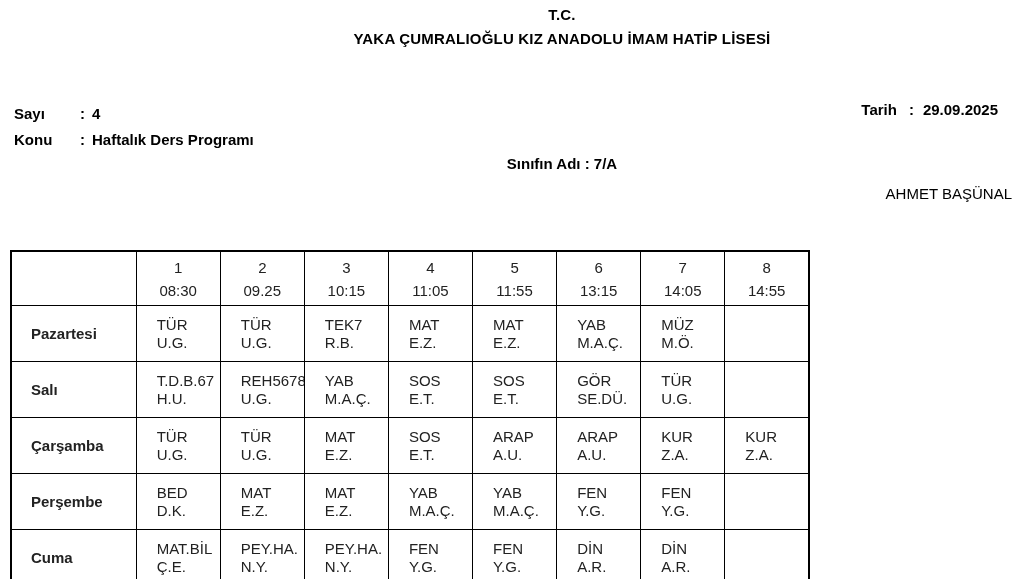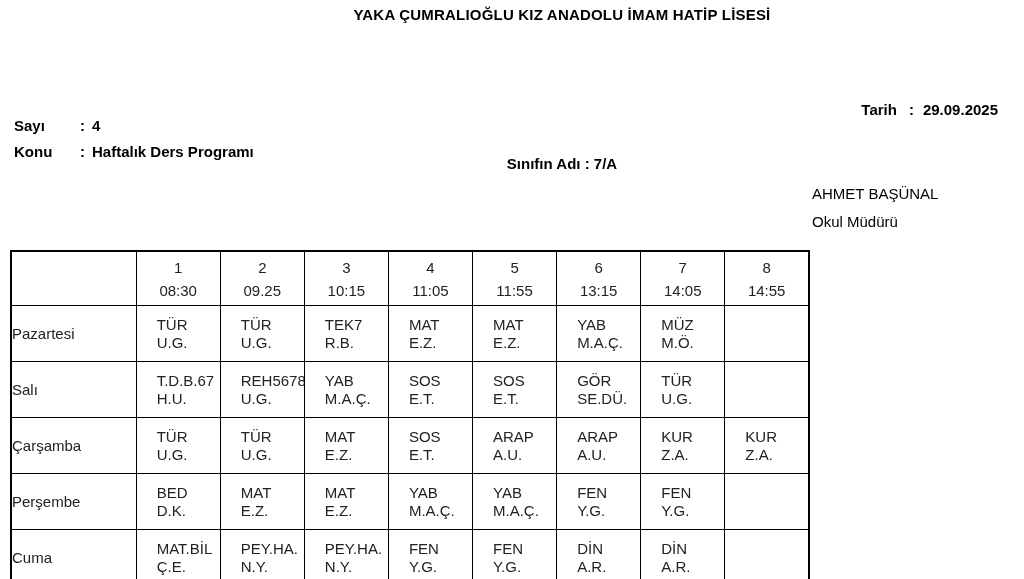--- a/index.html
+++ b/index.html
@@ -3,64 +3,64 @@
 <meta charset="utf-8">
 <style>
   html,body{margin:0;padding:0;}
   body{
     width:1024px;height:579px;position:relative;background:#ffffff;
     font-family:"Liberation Sans","DejaVu Sans",sans-serif;color:#000;
     overflow:hidden;
   }
   .doc-header{position:absolute;top:3px;left:110px;width:904px;text-align:center;}
   .doc-header .hline{font-size:15px;font-weight:bold;line-height:24px;letter-spacing:.2px;}
-  .meta-left{position:absolute;top:101px;left:14px;font-size:15px;font-weight:bold;margin-top:12px;}
+  .meta-left{position:absolute;top:101px;left:14px;font-size:15px;font-weight:bold;}
   .meta-row{line-height:26px;white-space:nowrap;}
   .meta-row .lbl{display:inline-block;width:66px;}
   .meta-row .sep{display:inline-block;width:12px;}
   .meta-right{position:absolute;top:101px;right:26px;font-size:15px;font-weight:bold;white-space:nowrap;}
   .meta-right .sep{display:inline-block;margin:0 9px 0 12px;}
   .class-line{position:absolute;top:155px;left:110px;width:904px;text-align:center;font-size:15px;font-weight:bold;}
-  .signature{position:absolute;top:183px;left:812px;width:200px;text-align:left;font-size:15px;}
+  .signature{position:absolute;top:183px;left:812px;width:200px;text-align:right;font-size:15px;}
   .signature .sig-name{line-height:22px;}
   .signature .sig-title{line-height:22px;margin-top:6px;}
   table.sched{
     position:absolute;top:250px;left:10px;width:800px;
     border-collapse:collapse;table-layout:fixed;
     border:2px solid #000;
     font-size:15px;color:#222;
   }
   table.sched td{border:1px solid #000;vertical-align:middle;overflow:hidden;}
   td.phead{text-align:center;height:51px;}
   td.phead .pnum{line-height:20px;margin-top:2px;}
   td.phead .ptime{line-height:20px;margin-top:3px;}
-  td.daycell{padding-left:0;height:53px;}
+  td.daycell{padding-left:19px;height:53px;font-weight:bold;}
   td.lesson{padding-left:20px;line-height:18px;}
   col.cday{width:125px;}
   col.cper{width:84px;}
 </style>
 </head>
 <body>
 
 <div class="doc-header">
+  <div class="hline">T.C.</div>
   <div class="hline">YAKA ÇUMRALIOĞLU KIZ ANADOLU İMAM HATİP LİSESİ</div>
 </div>
 
 <div class="meta-left">
   <div class="meta-row"><span class="lbl">Sayı</span><span class="sep">:</span><span>4</span></div>
   <div class="meta-row"><span class="lbl">Konu</span><span class="sep">:</span><span>Haftalık Ders Programı</span></div>
 </div>
 
 <div class="meta-right"><span>Tarih</span><span class="sep">:</span><span>29.09.2025</span></div>
 
 <div class="class-line">Sınıfın Adı : 7/A</div>
 
 <div class="signature">
   <div class="sig-name">AHMET BAŞÜNAL</div>
-  <div class="sig-title">Okul Müdürü</div>
 </div>
 
 <table class="sched">
   <colgroup>
     <col class="cday">
       <col class="cper">
       <col class="cper">
       <col class="cper">
       <col class="cper">
       <col class="cper">

